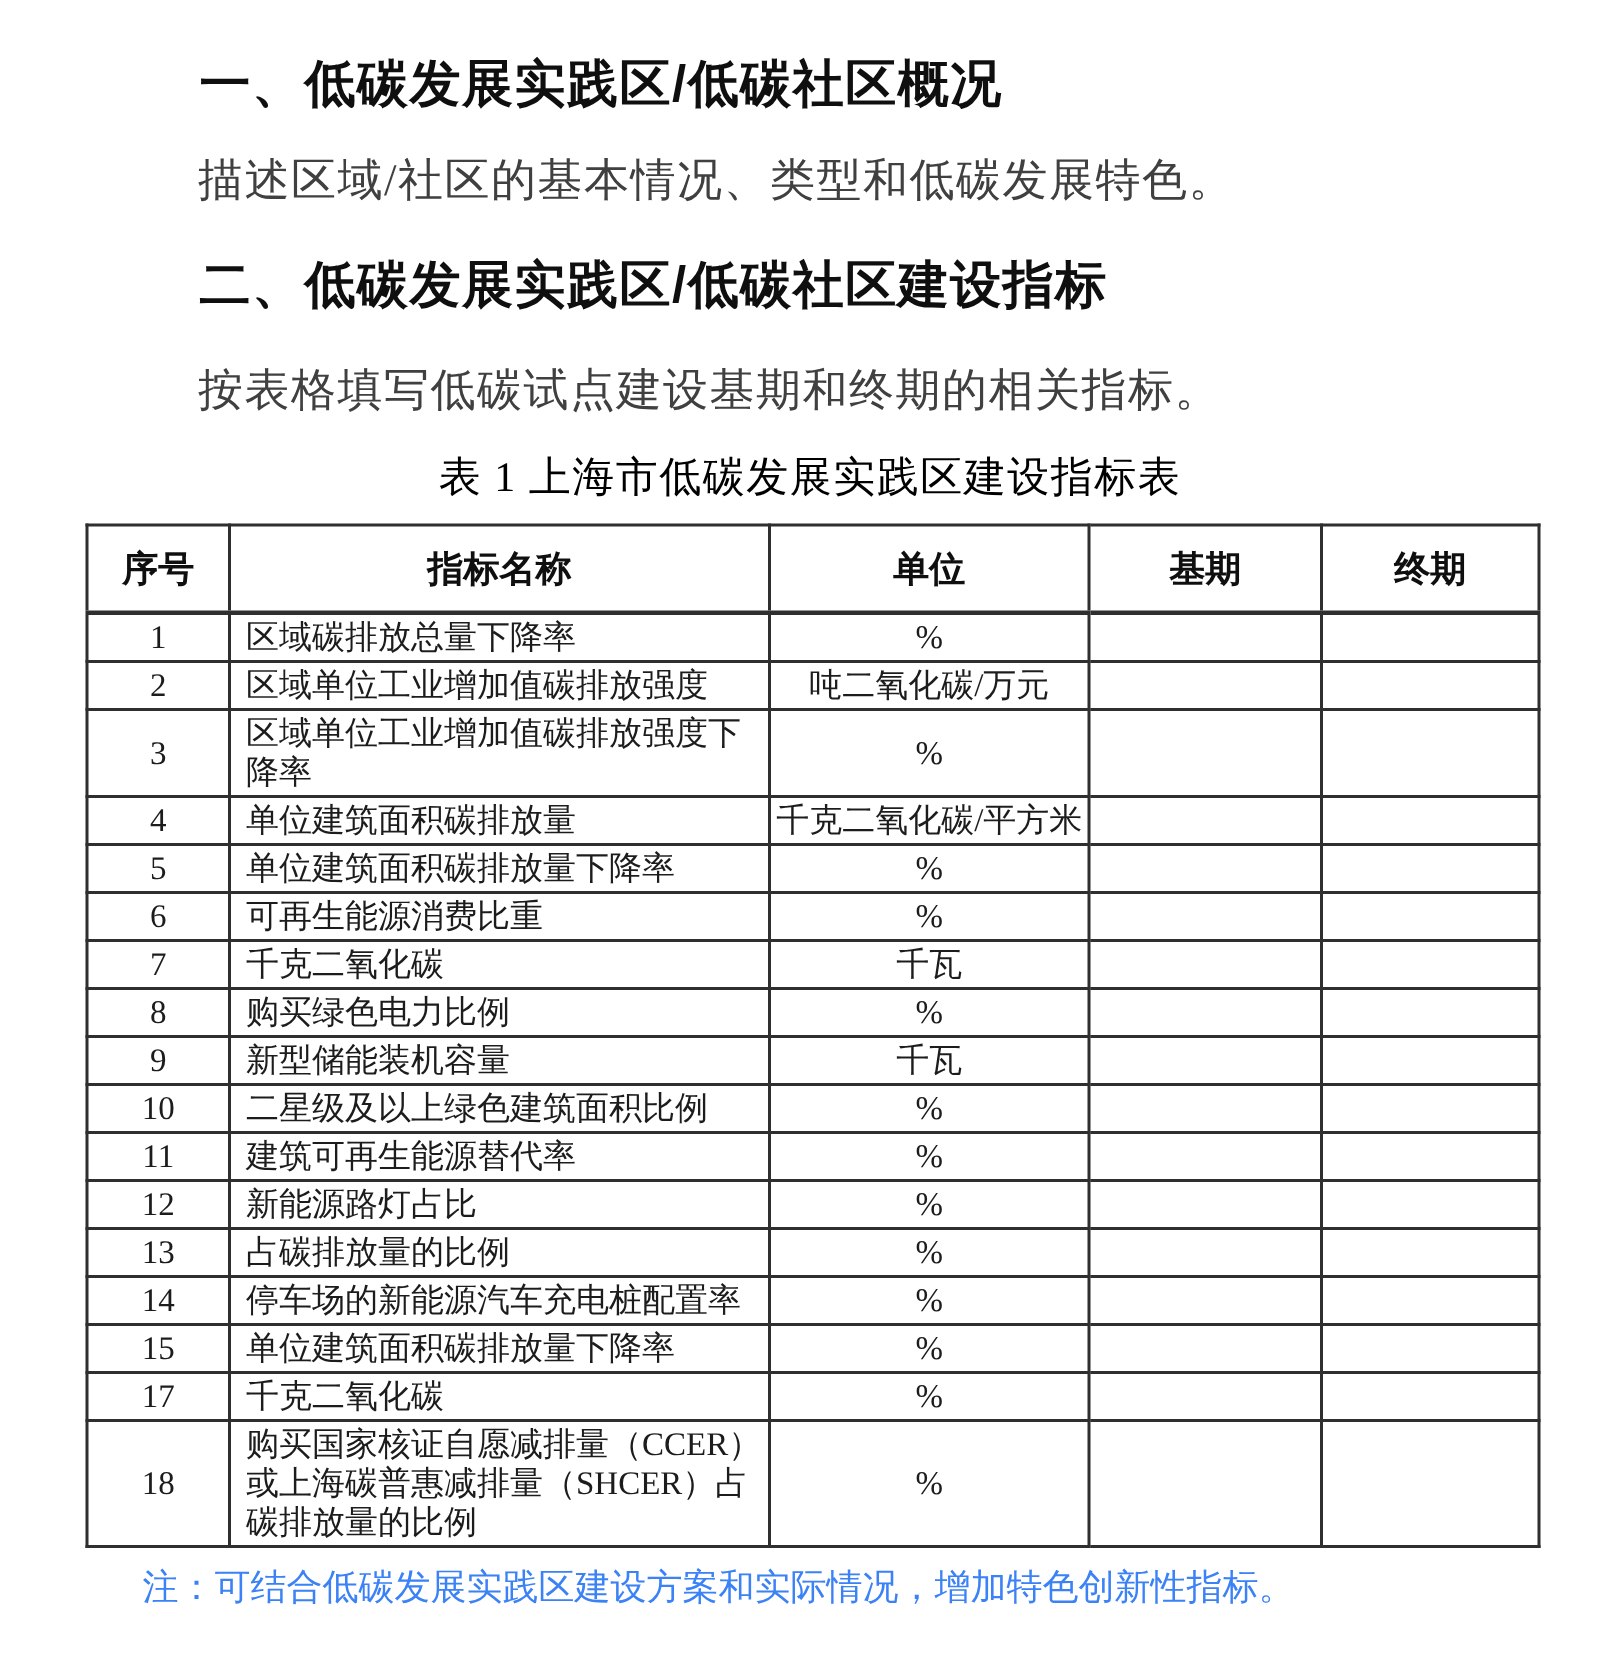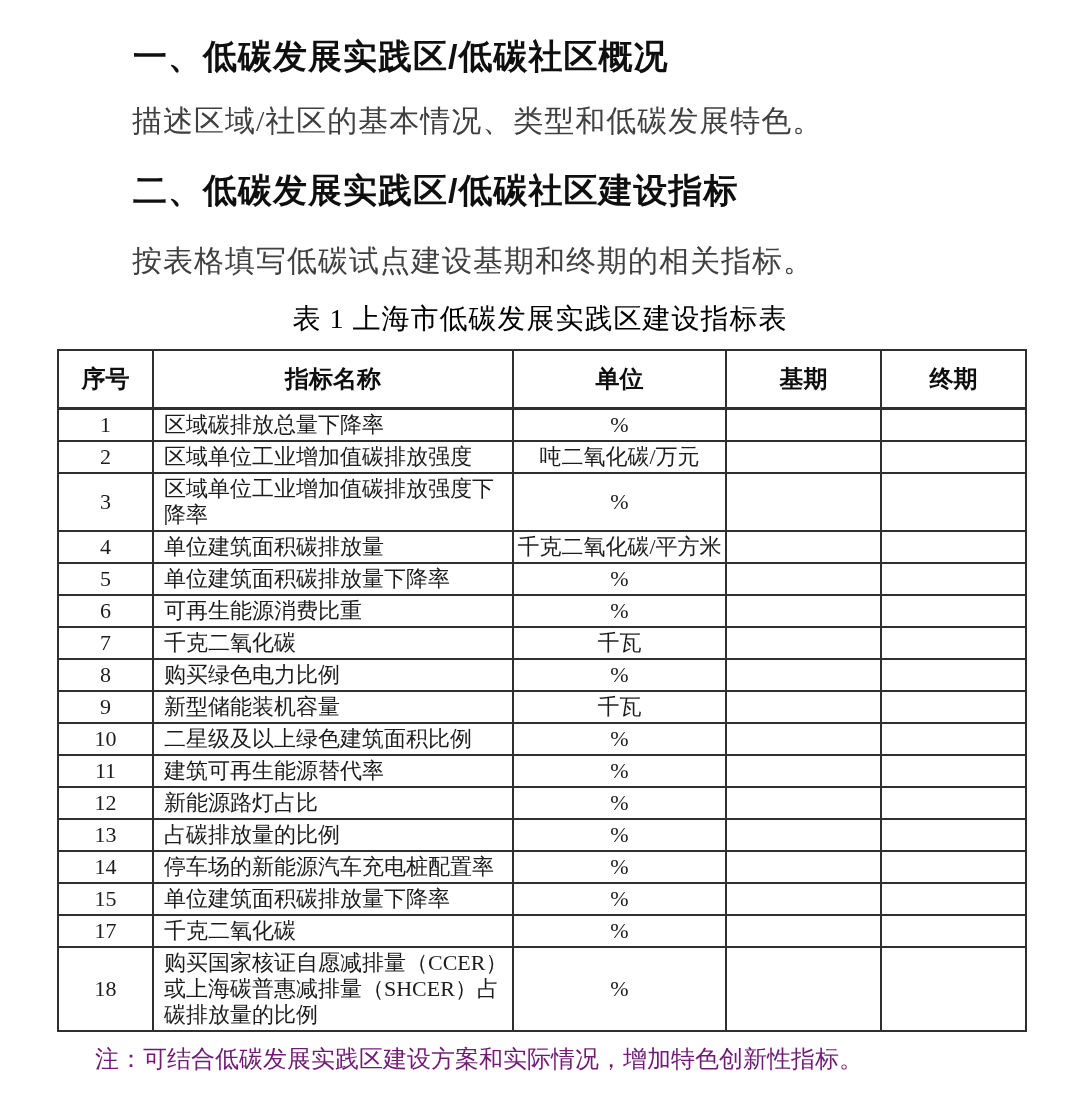--- a/index.html
+++ b/index.html
@@ -75,21 +75,21 @@
   }
   table.indicator td.col-name {
     text-align: left;
     padding-left: 10px;
     padding-right: 2px;
   }
   .footnote {
     margin: 12px 40px 0 95px;
     font-size: 24px;
     line-height: 30px;
-    color: #701a75;
+    color: #3b82f6;
   }
 </style>
 </head>
 <body>
 
 <div class="page">
 
   <h1 class="heading first">一、低碳发展实践区/低碳社区概况</h1>
 
   <p class="body-text first">描述区域/社区的基本情况、类型和低碳发展特色。</p>

